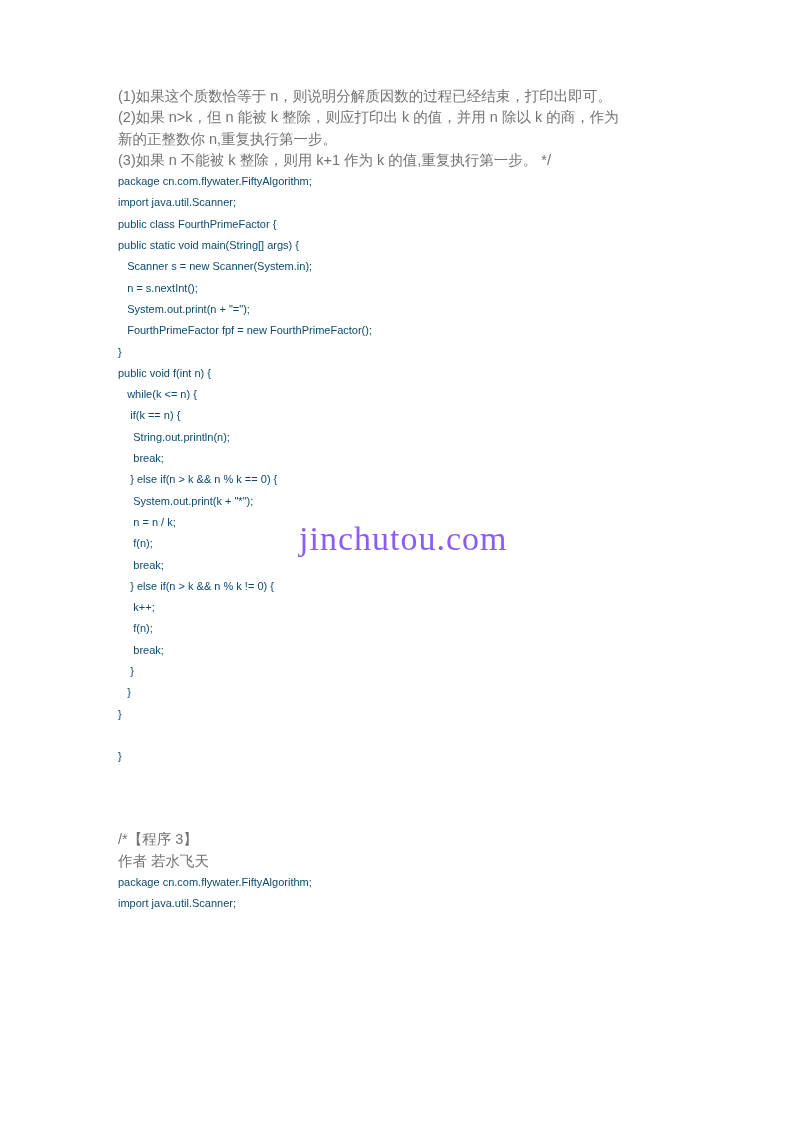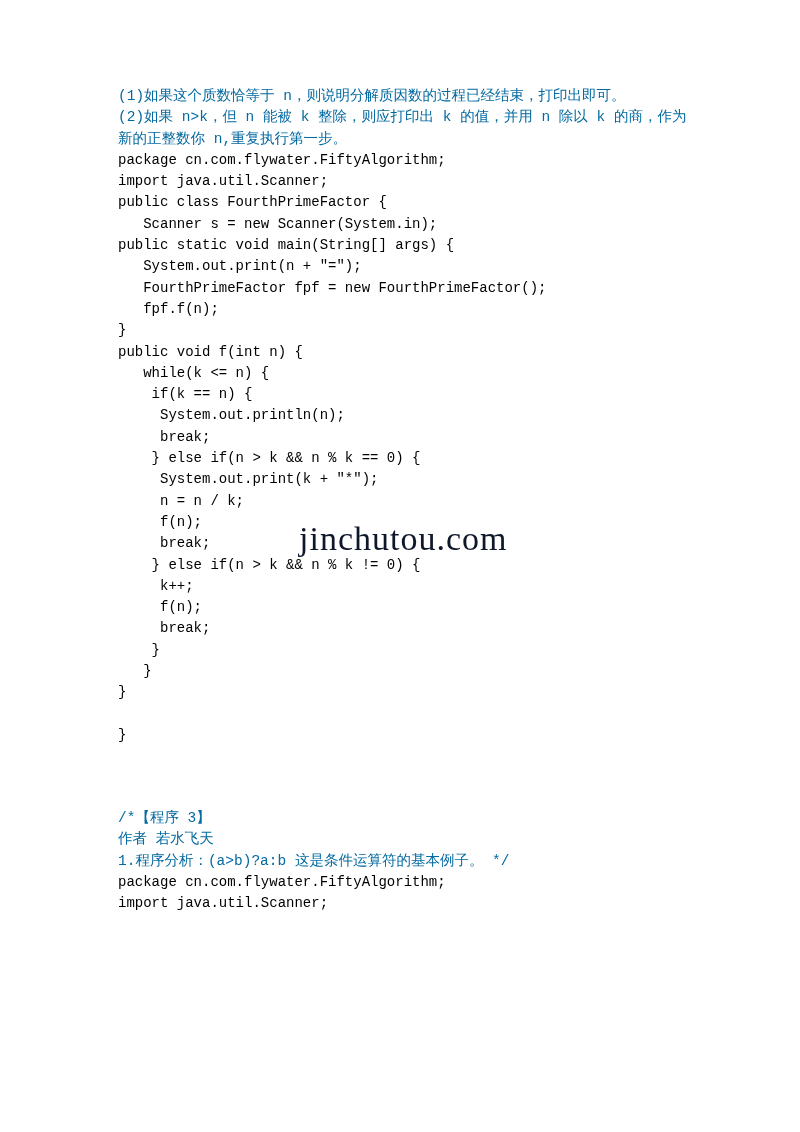--- a/index.html
+++ b/index.html
@@ -20,90 +20,90 @@
     width: 800px;
     height: 1132px;
     background: #ffffff;
   }
   .watermark {
     position: absolute;
     left: 299px;
     top: 520px;
     font-family: "Liberation Serif", serif;
     font-size: 34px;
-    color: #0f172a;
+    color: #8b5cf6;
     letter-spacing: 1px;
     user-select: none;
     pointer-events: none;
     white-space: nowrap;
   }
   .content {
     position: absolute;
     left: 118px;
     top: 86px;
     width: 600px;
   }
   .prose {
-    color: #0369a1;
-    font-family: Liberation Mono, monospace;
+    color: #737373;
+    font-family: Liberation Sans, sans-serif;
     font-size: 14.5px;
     line-height: 21.3px;
     white-space: pre-wrap;
     position: relative;
     z-index: 2;
   }
   .code {
-    color: #000000;
-    font-family: Liberation Mono, monospace;
-    font-size: 14px;
+    color: #0c4a6e;
+    font-family: Liberation Sans, sans-serif;
+    font-size: 11px;
     line-height: 21.3px;
     white-space: pre;
     position: relative;
     z-index: 2;
   }
   .gap-large { height: 62px; }
   .gap-small { height: 21px; }
 </style>
 </head>
 <body>
 
 <div id="page">
   <div class="watermark">jinchutou.com</div>
   <div class="content" id="content">
       <div class="prose">(1)如果这个质数恰等于 n，则说明分解质因数的过程已经结束，打印出即可。</div>
       <div class="prose">(2)如果 n&gt;k，但 n 能被 k 整除，则应打印出 k 的值，并用 n 除以 k 的商，作为</div>
       <div class="prose">新的正整数你 n,重复执行第一步。</div>
+      <div class="prose">(3)如果 n 不能被 k 整除，则用 k+1 作为 k 的值,重复执行第一步。 */</div>
       <div class="code">package cn.com.flywater.FiftyAlgorithm;</div>
       <div class="code">import java.util.Scanner;</div>
       <div class="code">public class FourthPrimeFactor {</div>
+      <div class="code">public static void main(String[] args) {</div>
       <div class="code">   Scanner s = new Scanner(System.in);</div>
-      <div class="code">public static void main(String[] args) {</div>
+      <div class="code">   n = s.nextInt();</div>
       <div class="code">   System.out.print(n + "=");</div>
       <div class="code">   FourthPrimeFactor fpf = new FourthPrimeFactor();</div>
-      <div class="code">   fpf.f(n);</div>
       <div class="code">}</div>
       <div class="code">public void f(int n) {</div>
       <div class="code">   while(k &lt;= n) {</div>
       <div class="code">    if(k == n) {</div>
-      <div class="code">     System.out.println(n);</div>
+      <div class="code">     String.out.println(n);</div>
       <div class="code">     break;</div>
       <div class="code">    } else if(n &gt; k &amp;&amp; n % k == 0) {</div>
       <div class="code">     System.out.print(k + "*");</div>
       <div class="code">     n = n / k;</div>
       <div class="code">     f(n);</div>
       <div class="code">     break;</div>
       <div class="code">    } else if(n &gt; k &amp;&amp; n % k != 0) {</div>
       <div class="code">     k++;</div>
       <div class="code">     f(n);</div>
       <div class="code">     break;</div>
       <div class="code">    }</div>
       <div class="code">   }</div>
       <div class="code">}</div>
       <div class="gap-small"></div>
       <div class="code">}</div>
       <div class="gap-large"></div>
       <div class="prose">/*【程序 3】</div>
       <div class="prose">作者 若水飞天</div>
-      <div class="prose">1.程序分析：(a&gt;b)?a:b 这是条件运算符的基本例子。 */</div>
       <div class="code">package cn.com.flywater.FiftyAlgorithm;</div>
       <div class="code">import java.util.Scanner;</div>
     </div>
 </div>
 
 </body></html>

